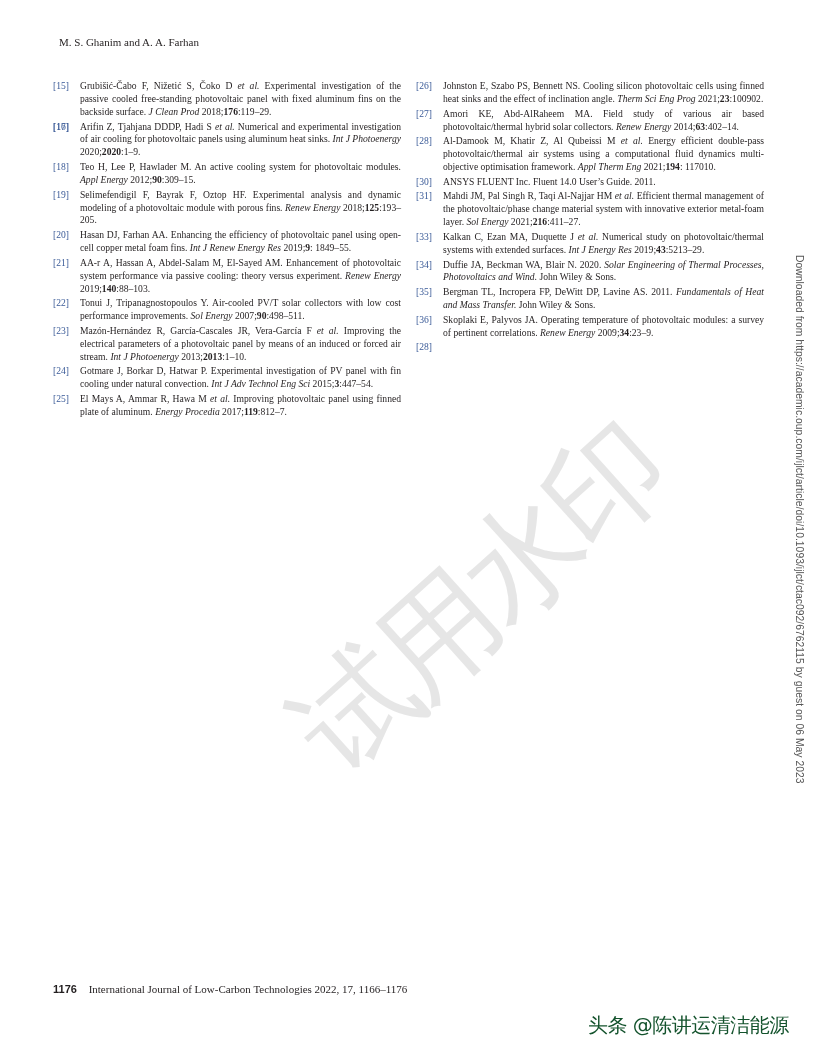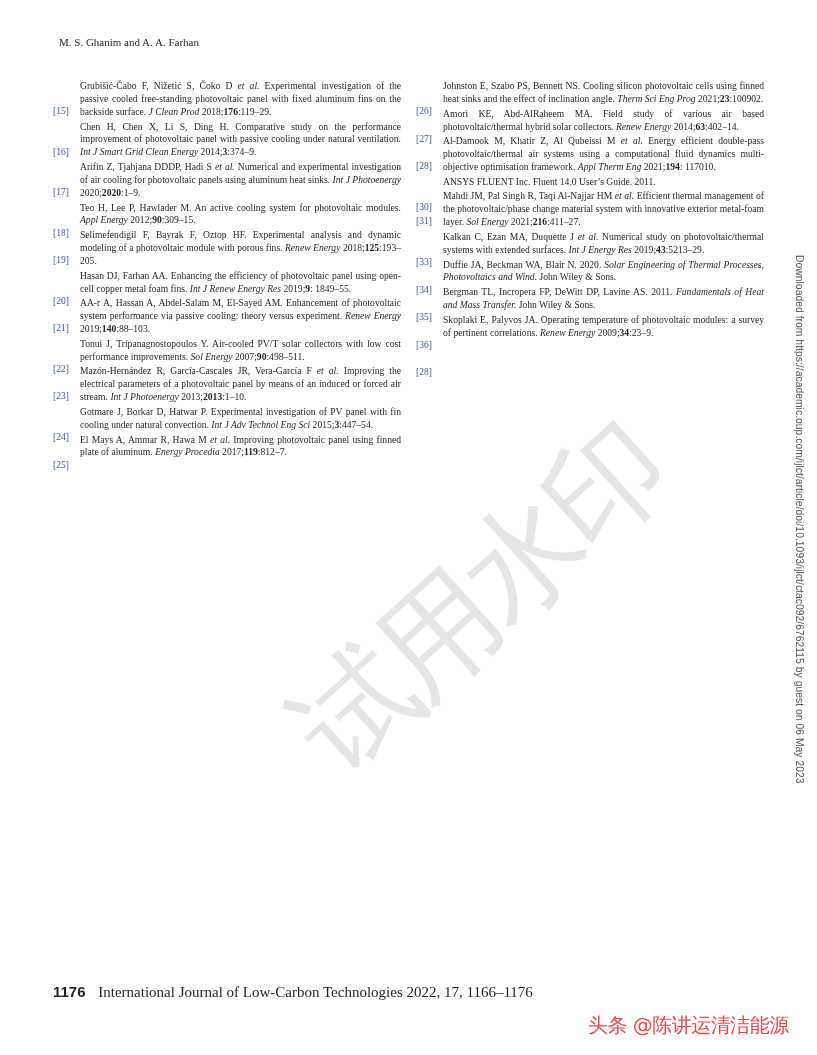--- a/index.html
+++ b/index.html
@@ -3,42 +3,42 @@
 <meta charset="utf-8">
 <style>
   html, body { margin:0; padding:0; }
   body { width:817px; height:1055px; background:#ffffff; position:relative; overflow:hidden;
          font-family:"Liberation Serif","DejaVu Serif",serif; color:#231f20; }
   .running-head { position:absolute; left:59px; top:36px; font-size:11px; color:#231f20; }
   .col { position:absolute; top:80px; width:348px; font-size:9.6px; line-height:12.9px; }
   .col.left { left:53px; }
   .col.right { left:416px; }
   .ref { position:relative; padding-left:27px; margin-bottom:1.8px; text-align:justify; hyphens:auto; }
-  .ref .num { position:absolute; left:0; top:0; color:#3a5a97;margin-top:25px; }
+  .ref .num { position:absolute; left:0; top:0; color:#3a5a97; }
   .ref i { }
   .ref b { font-weight:bold; }
   .side-note { position:absolute; left:790px; top:255px; width:18px; height:545px; }
   .side-note span { position:absolute; left:0; top:0; transform-origin:0 0; transform:translate(15px,0) rotate(90deg);
         white-space:nowrap; font-family:"Liberation Sans","DejaVu Sans",sans-serif; font-size:10.3px; color:#555; letter-spacing:0.05px; }
-  .footer { position:absolute; left:53px; top:983px; font-size:15px; }
+  .footer { position:absolute; left:53px; top:983px; font-size:11px; }
   .footer .page-num { font-family:"Liberation Sans","DejaVu Sans",sans-serif; font-weight:bold; margin-right:9px; }
   .watermark { position:absolute; left:200px; top:400px; font-family:"DejaVu Sans",sans-serif; font-size:118px;
         color:rgba(190,190,190,0.38); transform:rotate(-42deg); transform-origin:left top; white-space:nowrap;
         top:690px; left:260px; pointer-events:none; letter-spacing:-6px; }
-  .credit { position:absolute; left:588px; top:1012px; font-family:"DejaVu Sans",sans-serif; font-size:20px; color:#ef4444;
+  .credit { position:absolute; left:588px; top:1012px; font-family:"DejaVu Sans",sans-serif; font-size:20px; color:#14532d;
         text-shadow:0 0 2px #fff, 1px 1px 0 #fff; letter-spacing:-0.5px; }
 </style>
 </head>
 <body>
 
 <div class="running-head">M. S. Ghanim and A. A. Farhan</div>
 
 <div class="col left" id="col-left">
     <div class="ref"><span class="num">[15]</span><span>Grubišić-Čabo F, Nižetić S, Čoko D <i>et al.</i> Experimental investigation of the passive cooled free-standing photovoltaic panel with fixed aluminum fins on the backside surface. <i>J Clean Prod</i> 2018;<b>176</b>:119–29.</span></div>
-    <div class="ref"><span class="num">[16]</span><span>Chen H, Chen X, Li S, Ding H. Comparative study on the performance improvement of photovoltaic panel with passive cooling under natural ventilation. <i>Int J Smart Grid Clean Energy</i> 2014;<b>3</b>:374–9.</span></div>
+    <div class="ref"><span class="num">[16]</span></div>
     <div class="ref"><span class="num">[17]</span><span>Arifin Z, Tjahjana DDDP, Hadi S <i>et al.</i> Numerical and experimental investigation of air cooling for photovoltaic panels using aluminum heat sinks. <i>Int J Photoenergy</i> 2020;<b>2020</b>:1–9.</span></div>
     <div class="ref"><span class="num">[18]</span><span>Teo H, Lee P, Hawlader M. An active cooling system for photovoltaic modules. <i>Appl Energy</i> 2012;<b>90</b>:309–15.</span></div>
     <div class="ref"><span class="num">[19]</span><span>Selimefendigil F, Bayrak F, Oztop HF. Experimental analysis and dynamic modeling of a photovoltaic module with porous fins. <i>Renew Energy</i> 2018;<b>125</b>:193–205.</span></div>
     <div class="ref"><span class="num">[20]</span><span>Hasan DJ, Farhan AA. Enhancing the efficiency of photovoltaic panel using open-cell copper metal foam fins. <i>Int J Renew Energy Res</i> 2019;<b>9</b>: 1849–55.</span></div>
     <div class="ref"><span class="num">[21]</span><span>AA-r A, Hassan A, Abdel-Salam M, El-Sayed AM. Enhancement of photovoltaic system performance via passive cooling: theory versus experiment. <i>Renew Energy</i> 2019;<b>140</b>:88–103.</span></div>
     <div class="ref"><span class="num">[22]</span><span>Tonui J, Tripanagnostopoulos Y. Air-cooled PV/T solar collectors with low cost performance improvements. <i>Sol Energy</i> 2007;<b>90</b>:498–511.</span></div>
     <div class="ref"><span class="num">[23]</span><span>Mazón-Hernández R, García-Cascales JR, Vera-García F <i>et al.</i> Improving the electrical parameters of a photovoltaic panel by means of an induced or forced air stream. <i>Int J Photoenergy</i> 2013;<b>2013</b>:1–10.</span></div>
     <div class="ref"><span class="num">[24]</span><span>Gotmare J, Borkar D, Hatwar P. Experimental investigation of PV panel with fin cooling under natural convection. <i>Int J Adv Technol Eng Sci</i> 2015;<b>3</b>:447–54.</span></div>
     <div class="ref"><span class="num">[25]</span><span>El Mays A, Ammar R, Hawa M <i>et al.</i> Improving photovoltaic panel using finned plate of aluminum. <i>Energy Procedia</i> 2017;<b>119</b>:812–7.</span></div>
   </div>

